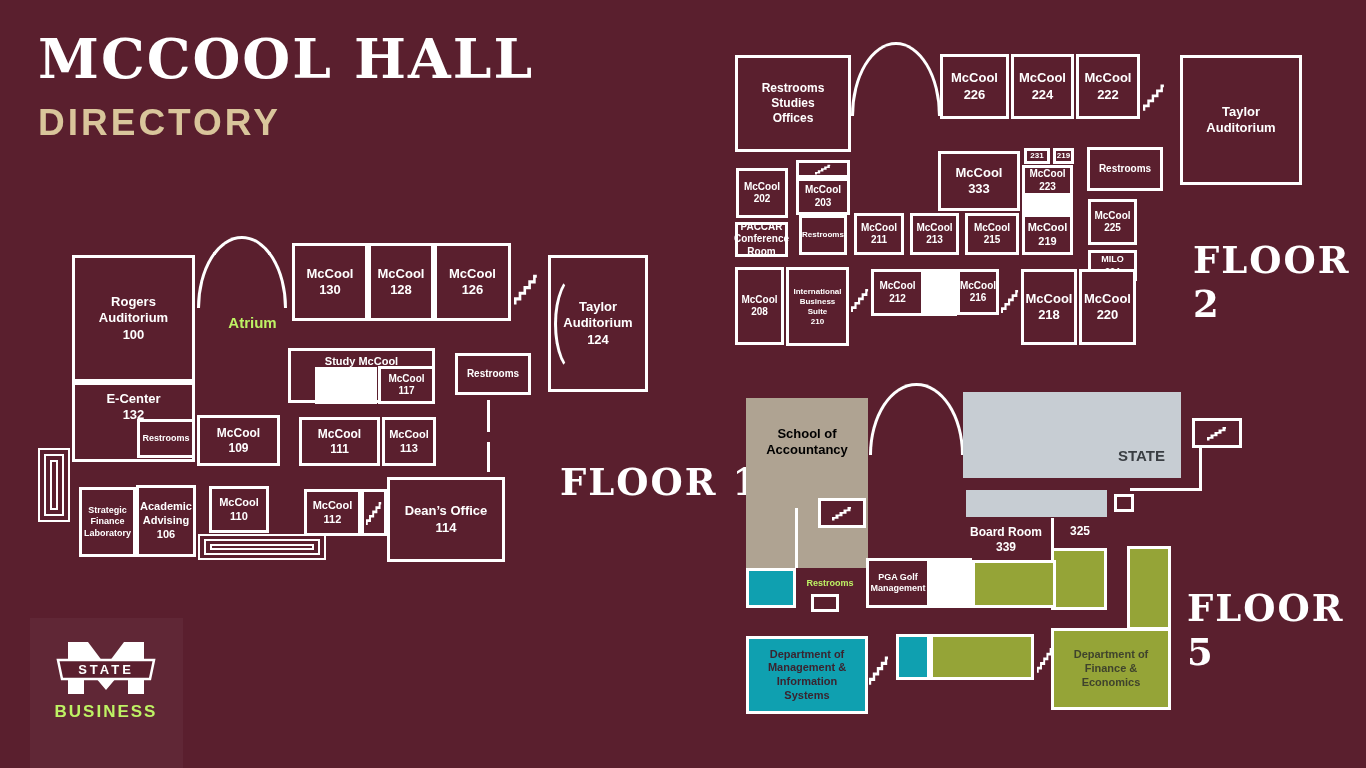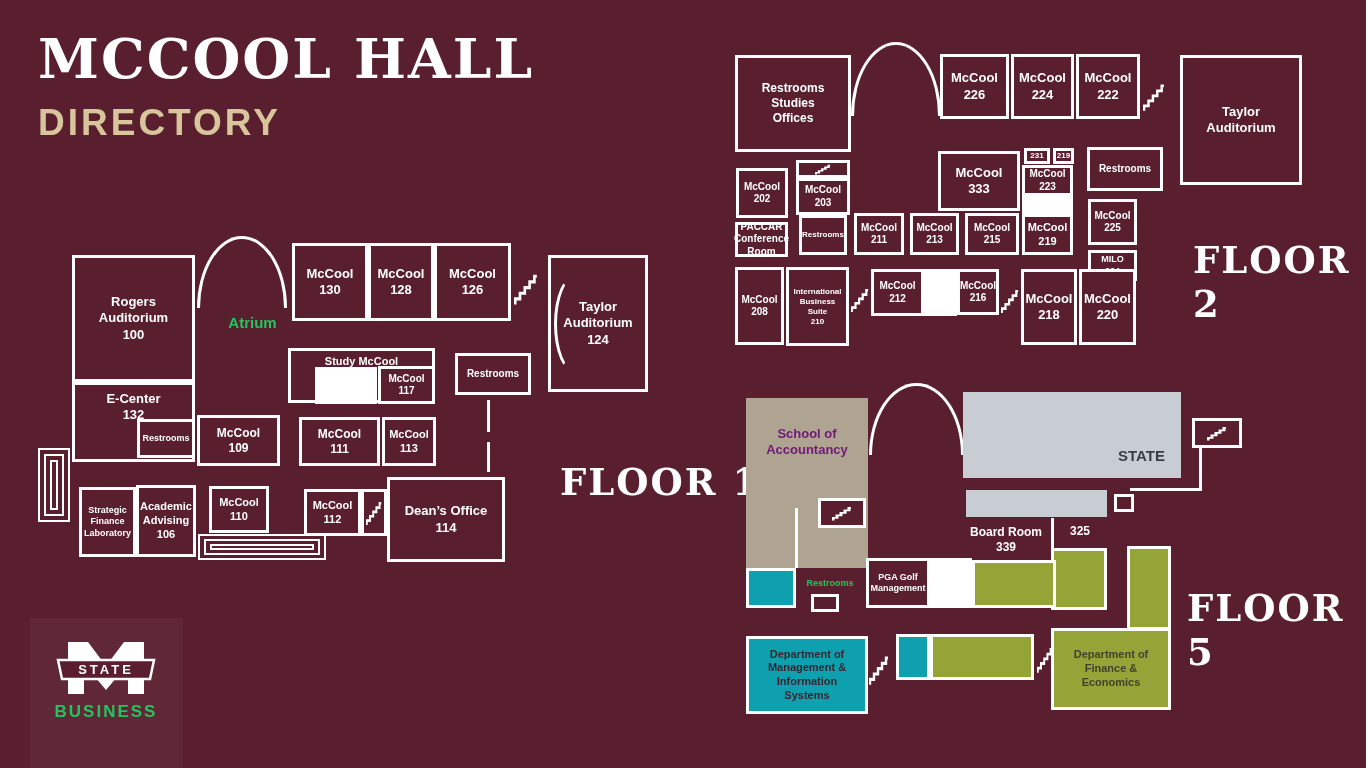--- a/index.html
+++ b/index.html
@@ -2,33 +2,33 @@
 <html><head>
 <meta charset="utf-8">
 <style>
   *{margin:0;padding:0;box-sizing:border-box}
   html,body{width:1366px;height:768px;background:#5A1F2E;overflow:hidden;position:relative;
     font-family:"Liberation Sans",sans-serif}
   .room{position:absolute;border:3px solid #fff;background:#5A1F2E;color:#fff;
     display:flex;align-items:center;justify-content:center;text-align:center}
   .lbl{white-space:pre-line;font-weight:700;line-height:1.25}
   .top{align-items:flex-start}
-  .tan{background:#AFA392;border:none;color:#701a75}
+  .tan{background:#AFA392;border:none;color:#000000}
   .gray{background:#C7CDD3;border:none;color:#3A3E43}
   .teal{background:#0FA0B0;color:#3A2430}
   .olive{background:#95A437;color:#3F432C}
   .whitefill{background:#fff;border:none}
   .noborder{border:none;background:transparent}
   .line{position:absolute;background:#fff}
   .arch{position:absolute;border:3px solid #fff;border-bottom:none;
     border-radius:50% 50% 0 0 / 100% 100% 0 0;background:transparent}
   .arc-left{position:absolute;border:3px solid transparent;border-left-color:#fff;border-radius:50%}
   .stairs{position:absolute;display:flex;align-items:center;justify-content:center}
   .orect{position:absolute;border:2px solid #fff}
-  .freelabel{position:absolute;color:#22c55e;font-weight:700;text-align:center;white-space:pre-line}
+  .freelabel{position:absolute;color:#bef264;font-weight:700;text-align:center;white-space:pre-line}
   .title,.floor-label{position:absolute;font-family:"DejaVu Serif",serif;font-weight:700;
     color:#fff;letter-spacing:2px}
   .subtitle{position:absolute;font-weight:700;color:#D9C59B;letter-spacing:3px}
   .logo-box{position:absolute;background:rgba(255,255,255,.04)}
   svg{display:block}
 </style>
 </head>
 <body>
 
 <div class="title" style="left:38px;top:26px;font-size:55px">MCCOOL HALL</div>

